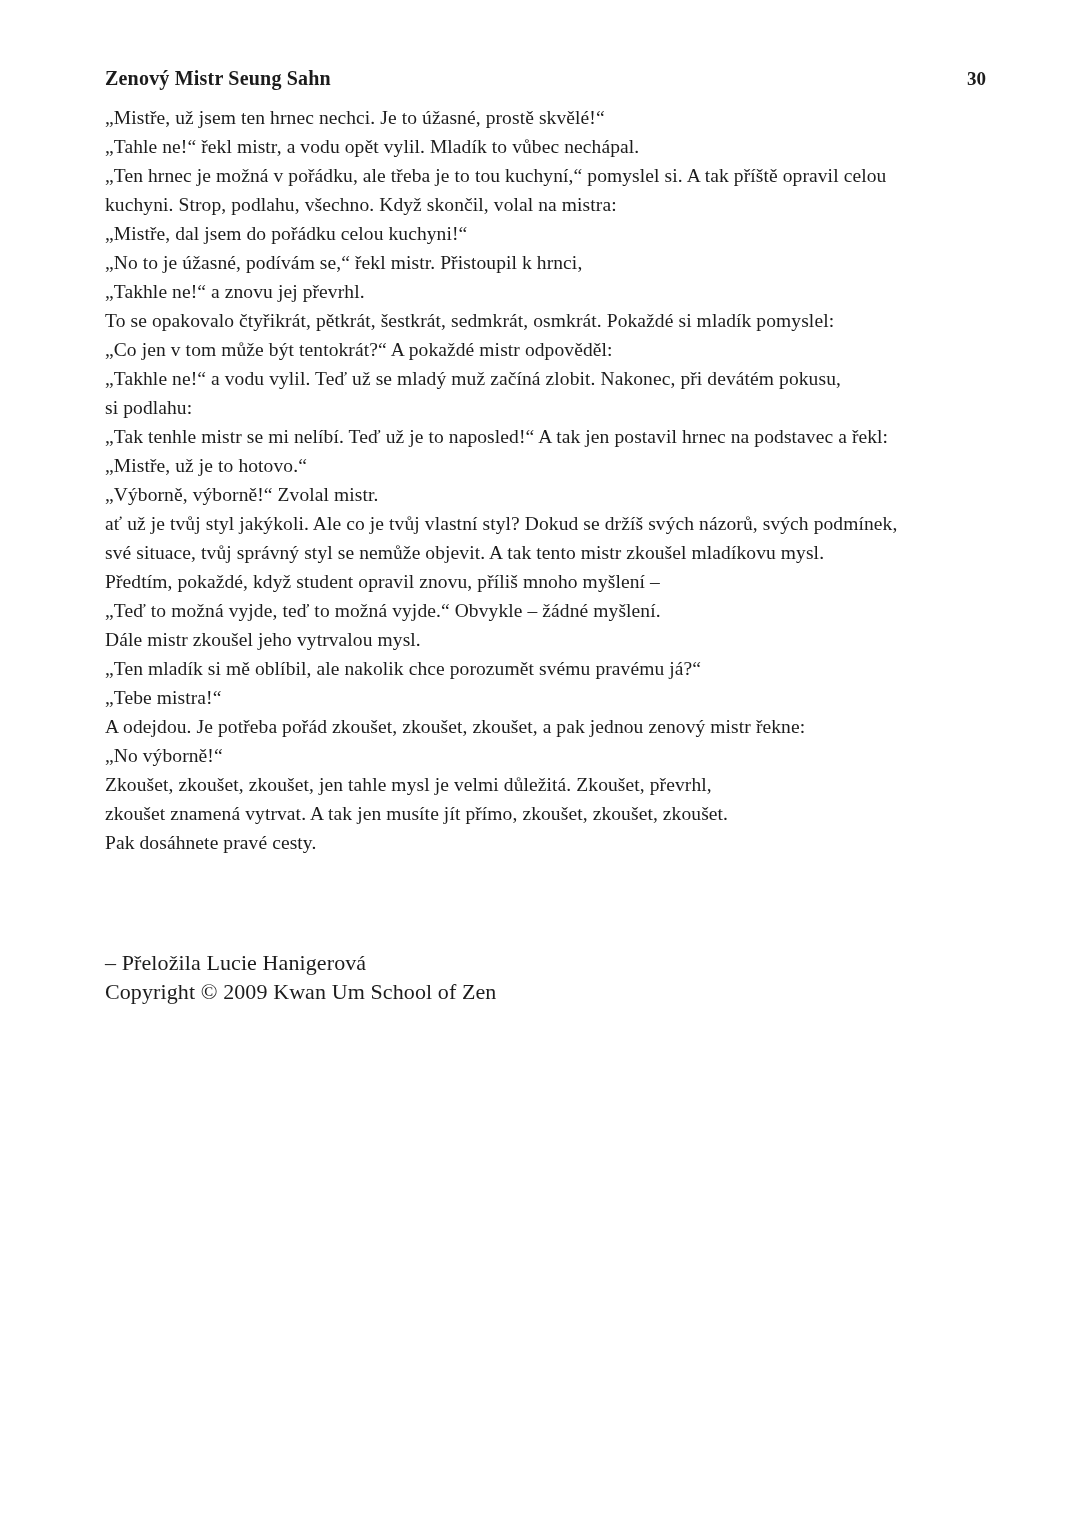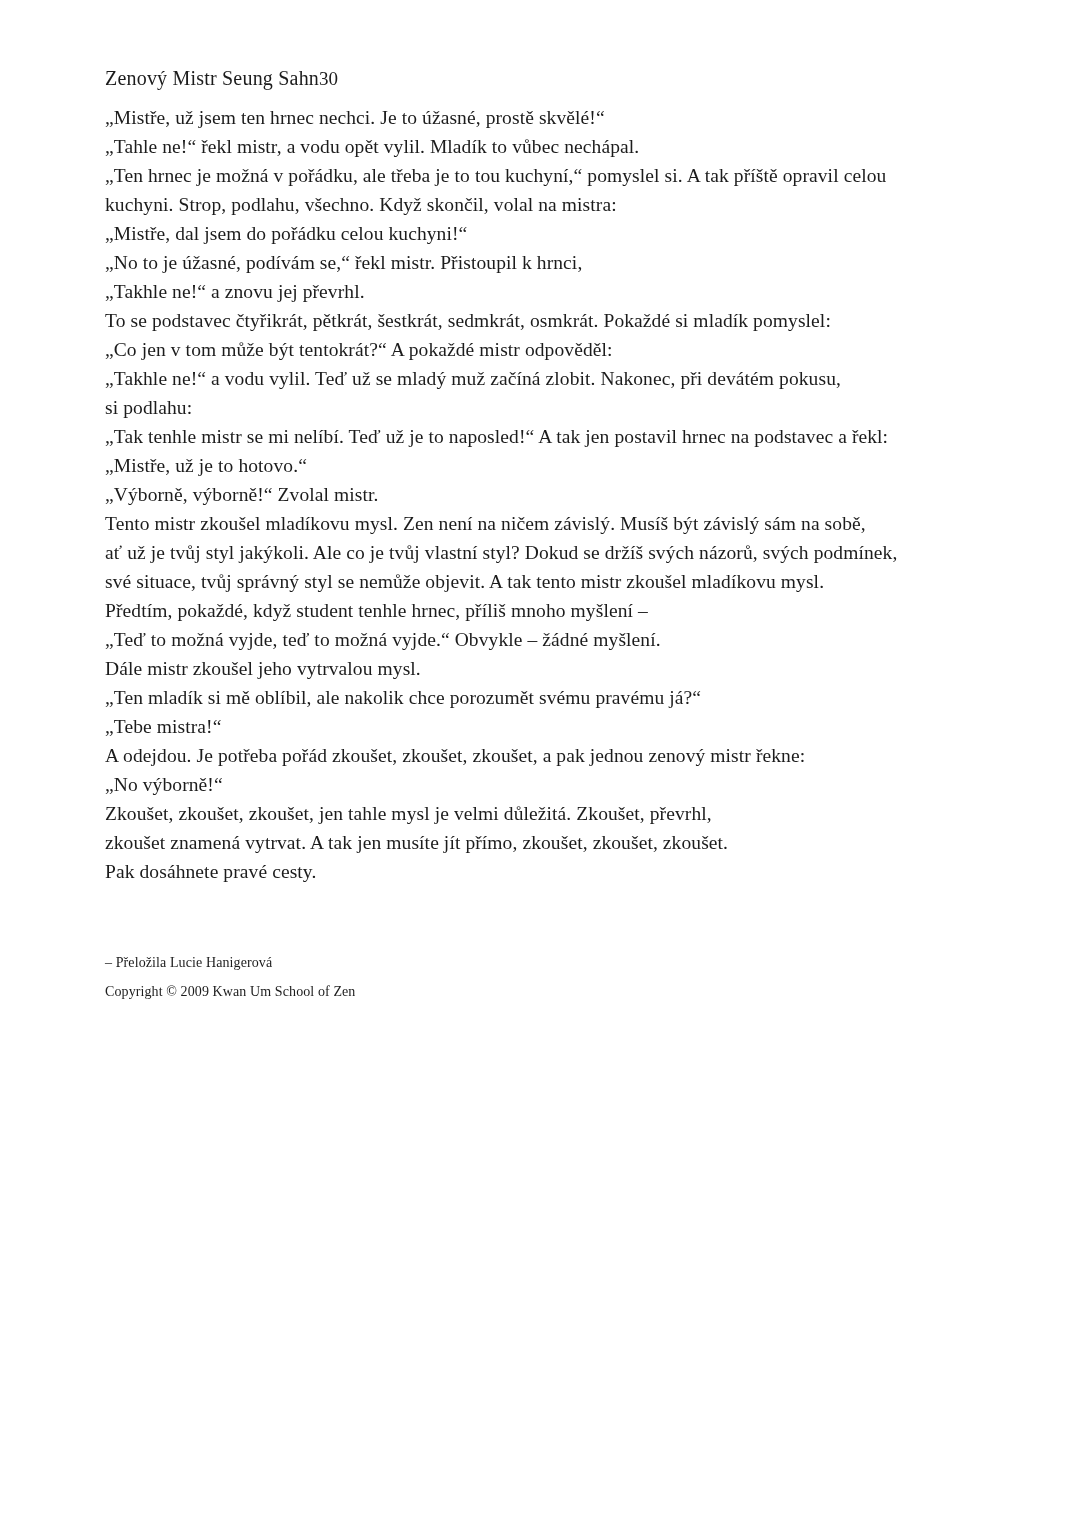--- a/index.html
+++ b/index.html
@@ -15,45 +15,47 @@
     font-family: "Liberation Serif", "DejaVu Serif", serif;
     color: #1c1c1c;
     overflow: hidden;
   }
   .header {
     position: absolute;
     left: 105px;
     right: 100px;
     top: 64px;
     display: flex;
+    justify-content: space-between;
     align-items: baseline;
     font-size: 20px;
     line-height: 29px;
     white-space: nowrap;
+    font-weight: bold;
   }
   .header-title {
     letter-spacing: 0.2px;
   }
   .page-number {
     font-size: 19px;
   }
   .content {
     position: absolute;
     left: 105px;
     top: 103px;
     width: 890px;
     font-size: 19.5px;
     line-height: 29px;
   }
   .footer {
     position: absolute;
     left: 105px;
     top: 948px;
     width: 890px;
-    font-size: 14px;
+    font-size: 22px;
     line-height: 29px;
   }
   .text-line {
     white-space: nowrap;
     letter-spacing: 0.1px;
   }
 </style>
 </head>
 <body>
 
@@ -65,31 +67,30 @@
   </div>
 
   <div class="content">
       <div class="text-line">„Mistře, už jsem ten hrnec nechci. Je to úžasné, prostě skvělé!“</div>
       <div class="text-line">„Tahle ne!“ řekl mistr, a vodu opět vylil. Mladík to vůbec nechápal.</div>
       <div class="text-line">„Ten hrnec je možná v pořádku, ale třeba je to tou kuchyní,“ pomyslel si. A tak příště opravil celou</div>
       <div class="text-line">kuchyni. Strop, podlahu, všechno. Když skončil, volal na mistra:</div>
       <div class="text-line">„Mistře, dal jsem do pořádku celou kuchyni!“</div>
       <div class="text-line">„No to je úžasné, podívám se,“ řekl mistr. Přistoupil k hrnci,</div>
       <div class="text-line">„Takhle ne!“ a znovu jej převrhl.</div>
-      <div class="text-line">To se podstavec čtyřikrát, pětkrát, šestkrát, sedmkrát, osmkrát. Pokaždé si mladík pomyslel:</div>
+      <div class="text-line">To se opakovalo čtyřikrát, pětkrát, šestkrát, sedmkrát, osmkrát. Pokaždé si mladík pomyslel:</div>
       <div class="text-line">„Co jen v tom může být tentokrát?“ A pokaždé mistr odpověděl:</div>
       <div class="text-line">„Takhle ne!“ a vodu vylil. Teď už se mladý muž začíná zlobit. Nakonec, při devátém pokusu,</div>
       <div class="text-line">si podlahu:</div>
       <div class="text-line">„Tak tenhle mistr se mi nelíbí. Teď už je to naposled!“ A tak jen postavil hrnec na podstavec a řekl:</div>
       <div class="text-line">„Mistře, už je to hotovo.“</div>
       <div class="text-line">„Výborně, výborně!“ Zvolal mistr.</div>
-      <div class="text-line">Tento mistr zkoušel mladíkovu mysl. Zen není na ničem závislý. Musíš být závislý sám na sobě,</div>
       <div class="text-line">ať už je tvůj styl jakýkoli. Ale co je tvůj vlastní styl? Dokud se držíš svých názorů, svých podmínek,</div>
       <div class="text-line">své situace, tvůj správný styl se nemůže objevit. A tak tento mistr zkoušel mladíkovu mysl.</div>
-      <div class="text-line">Předtím, pokaždé, když student tenhle hrnec, příliš mnoho myšlení –</div>
+      <div class="text-line">Předtím, pokaždé, když student opravil znovu, příliš mnoho myšlení –</div>
       <div class="text-line">„Teď to možná vyjde, teď to možná vyjde.“ Obvykle – žádné myšlení.</div>
       <div class="text-line">Dále mistr zkoušel jeho vytrvalou mysl.</div>
       <div class="text-line">„Ten mladík si mě oblíbil, ale nakolik chce porozumět svému pravému já?“</div>
       <div class="text-line">„Tebe mistra!“</div>
       <div class="text-line">A odejdou. Je potřeba pořád zkoušet, zkoušet, zkoušet, a pak jednou zenový mistr řekne:</div>
       <div class="text-line">„No výborně!“</div>
       <div class="text-line">Zkoušet, zkoušet, zkoušet, jen tahle mysl je velmi důležitá. Zkoušet, převrhl,</div>
       <div class="text-line">zkoušet znamená vytrvat. A tak jen musíte jít přímo, zkoušet, zkoušet, zkoušet.</div>
       <div class="text-line">Pak dosáhnete pravé cesty.</div>
     </div>

